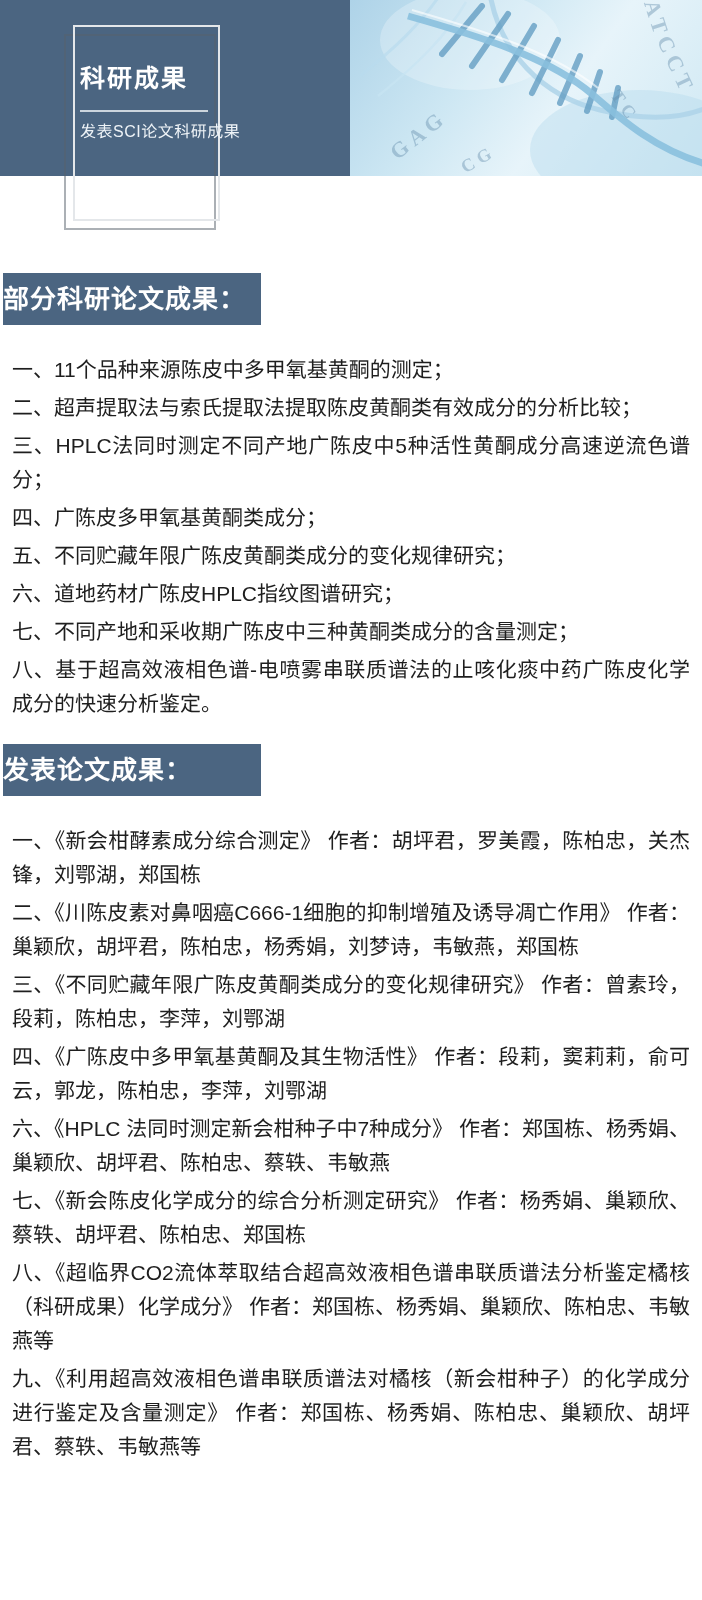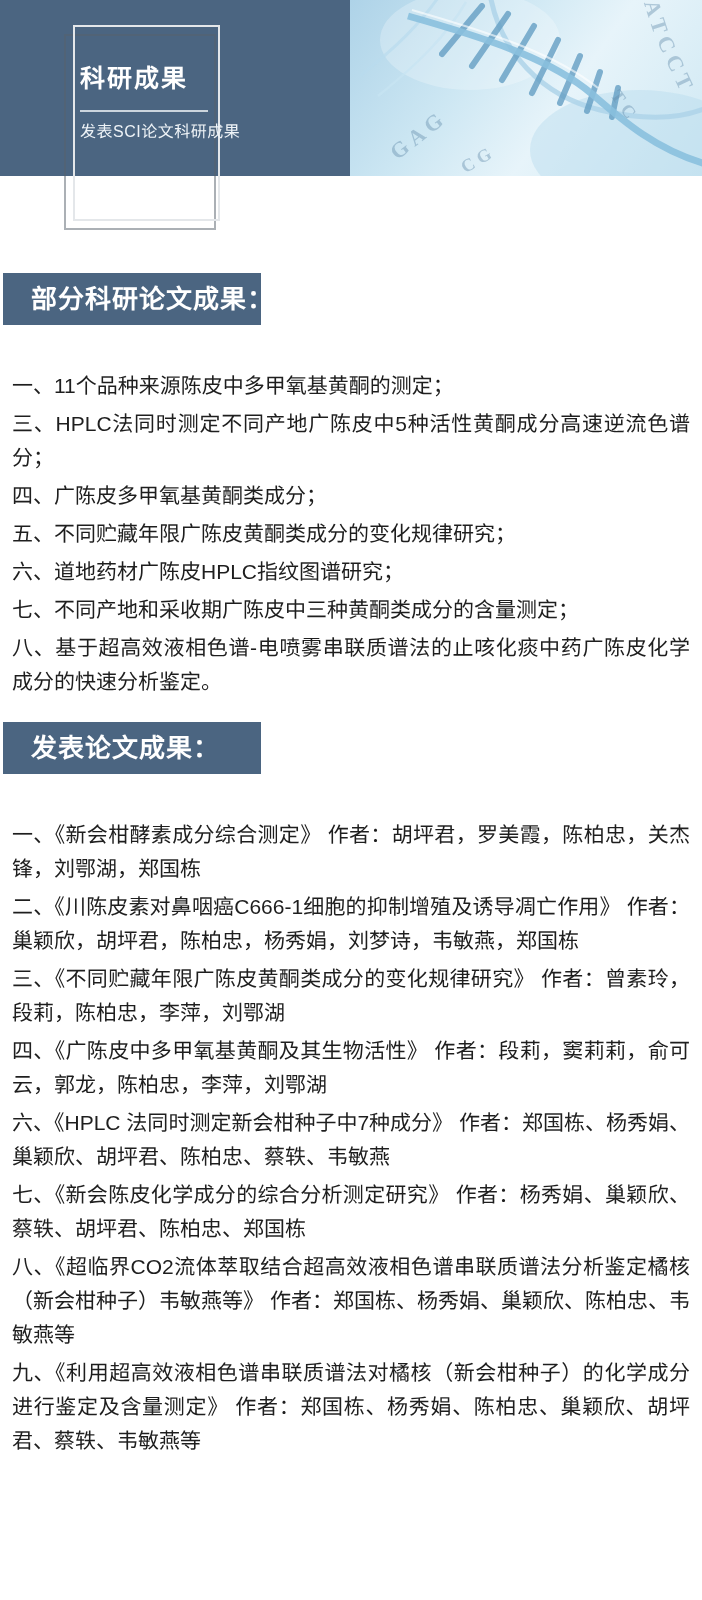--- a/index.html
+++ b/index.html
@@ -36,26 +36,26 @@
   .banner-title{
     margin:0;font-size:25px;line-height:40px;font-weight:bold;color:#ffffff;letter-spacing:2px;
   }
   .title-rule{width:128px;height:2px;background:#ccd5dd;margin:12px 0 9px 0;}
   .banner-subtitle{margin:0;font-size:16px;line-height:22px;color:#eef3f7;letter-spacing:.5px;}
 
   
   .sec-head{
     margin:97px 0 0 3px;width:258px;height:52px;box-sizing:border-box;
     background:#4b6581;color:#ffffff;font-size:26px;font-weight:bold;
-    line-height:52px;padding-left:28px;letter-spacing:1px;white-space:nowrap;overflow:hidden;
+    line-height:52px;letter-spacing:1px;white-space:nowrap;overflow:hidden;
   }
   .sec-head.second{margin-top:23px;}
 
   
-  .paper-list{margin:44px 0 0 0;padding:0 12px 0 12px;}
+  .paper-list{margin:28px 0 0 0;padding:0 12px 0 12px;}
   .paper-list p{
     margin:0 0 4px 0;font-size:21px;line-height:34px;color:#1e1e1e;
     text-align:justify;
   }
 </style>
 </head>
 <body>
 
 <div class="page">
 
@@ -98,36 +98,37 @@
       <h1 class="banner-title">科研成果</h1>
       <div class="title-rule"></div>
       <p class="banner-subtitle">发表SCI论文科研成果</p>
     </div>
   </header>
 
   <section>
     <div class="sec-head">部分科研论文成果：</div>
     <div class="paper-list">
       <p>一、11个品种来源陈皮中多甲氧基黄酮的测定；</p>
+      <p>二、超声提取法与索氏提取法提取陈皮黄酮类有效成分的分析比较；</p>
       <p>三、HPLC法同时测定不同产地广陈皮中5种活性黄酮成分高速逆流色谱分；</p>
       <p>四、广陈皮多甲氧基黄酮类成分；</p>
       <p>五、不同贮藏年限广陈皮黄酮类成分的变化规律研究；</p>
       <p>六、道地药材广陈皮HPLC指纹图谱研究；</p>
       <p>七、不同产地和采收期广陈皮中三种黄酮类成分的含量测定；</p>
       <p>八、基于超高效液相色谱-电喷雾串联质谱法的止咳化痰中药广陈皮化学成分的快速分析鉴定。</p>
     </div>
   </section>
 
   <section>
     <div class="sec-head second">发表论文成果：</div>
     <div class="paper-list">
       <p>一、《新会柑酵素成分综合测定》 作者：胡坪君，罗美霞，陈柏忠，关杰锋，刘鄂湖，郑国栋</p>
       <p>二、《川陈皮素对鼻咽癌C666-1细胞的抑制增殖及诱导凋亡作用》 作者：巢颖欣，胡坪君，陈柏忠，杨秀娟，刘梦诗，韦敏燕，郑国栋</p>
       <p>三、《不同贮藏年限广陈皮黄酮类成分的变化规律研究》 作者：曾素玲，段莉，陈柏忠，李萍，刘鄂湖</p>
       <p>四、《广陈皮中多甲氧基黄酮及其生物活性》 作者：段莉，窦莉莉，俞可云，郭龙，陈柏忠，李萍，刘鄂湖</p>
       <p>六、《HPLC 法同时测定新会柑种子中7种成分》 作者：郑国栋、杨秀娟、巢颖欣、胡坪君、陈柏忠、蔡轶、韦敏燕</p>
       <p>七、《新会陈皮化学成分的综合分析测定研究》  作者：杨秀娟、巢颖欣、蔡轶、胡坪君、陈柏忠、郑国栋</p>
-      <p>八、《超临界CO2流体萃取结合超高效液相色谱串联质谱法分析鉴定橘核（新会柑种子）韦敏燕等》  作者：郑国栋、杨秀娟、巢颖欣、陈柏忠、韦敏燕等</p>
+      <p>八、《超临界CO2流体萃取结合超高效液相色谱串联质谱法分析鉴定橘核（科研成果）化学成分》  作者：郑国栋、杨秀娟、巢颖欣、陈柏忠、韦敏燕等</p>
       <p>九、《利用超高效液相色谱串联质谱法对橘核（新会柑种子）的化学成分进行鉴定及含量测定》  作者：郑国栋、杨秀娟、陈柏忠、巢颖欣、胡坪君、蔡轶、韦敏燕等</p>
     </div>
   </section>
 
 </div>
 
 </body></html>

